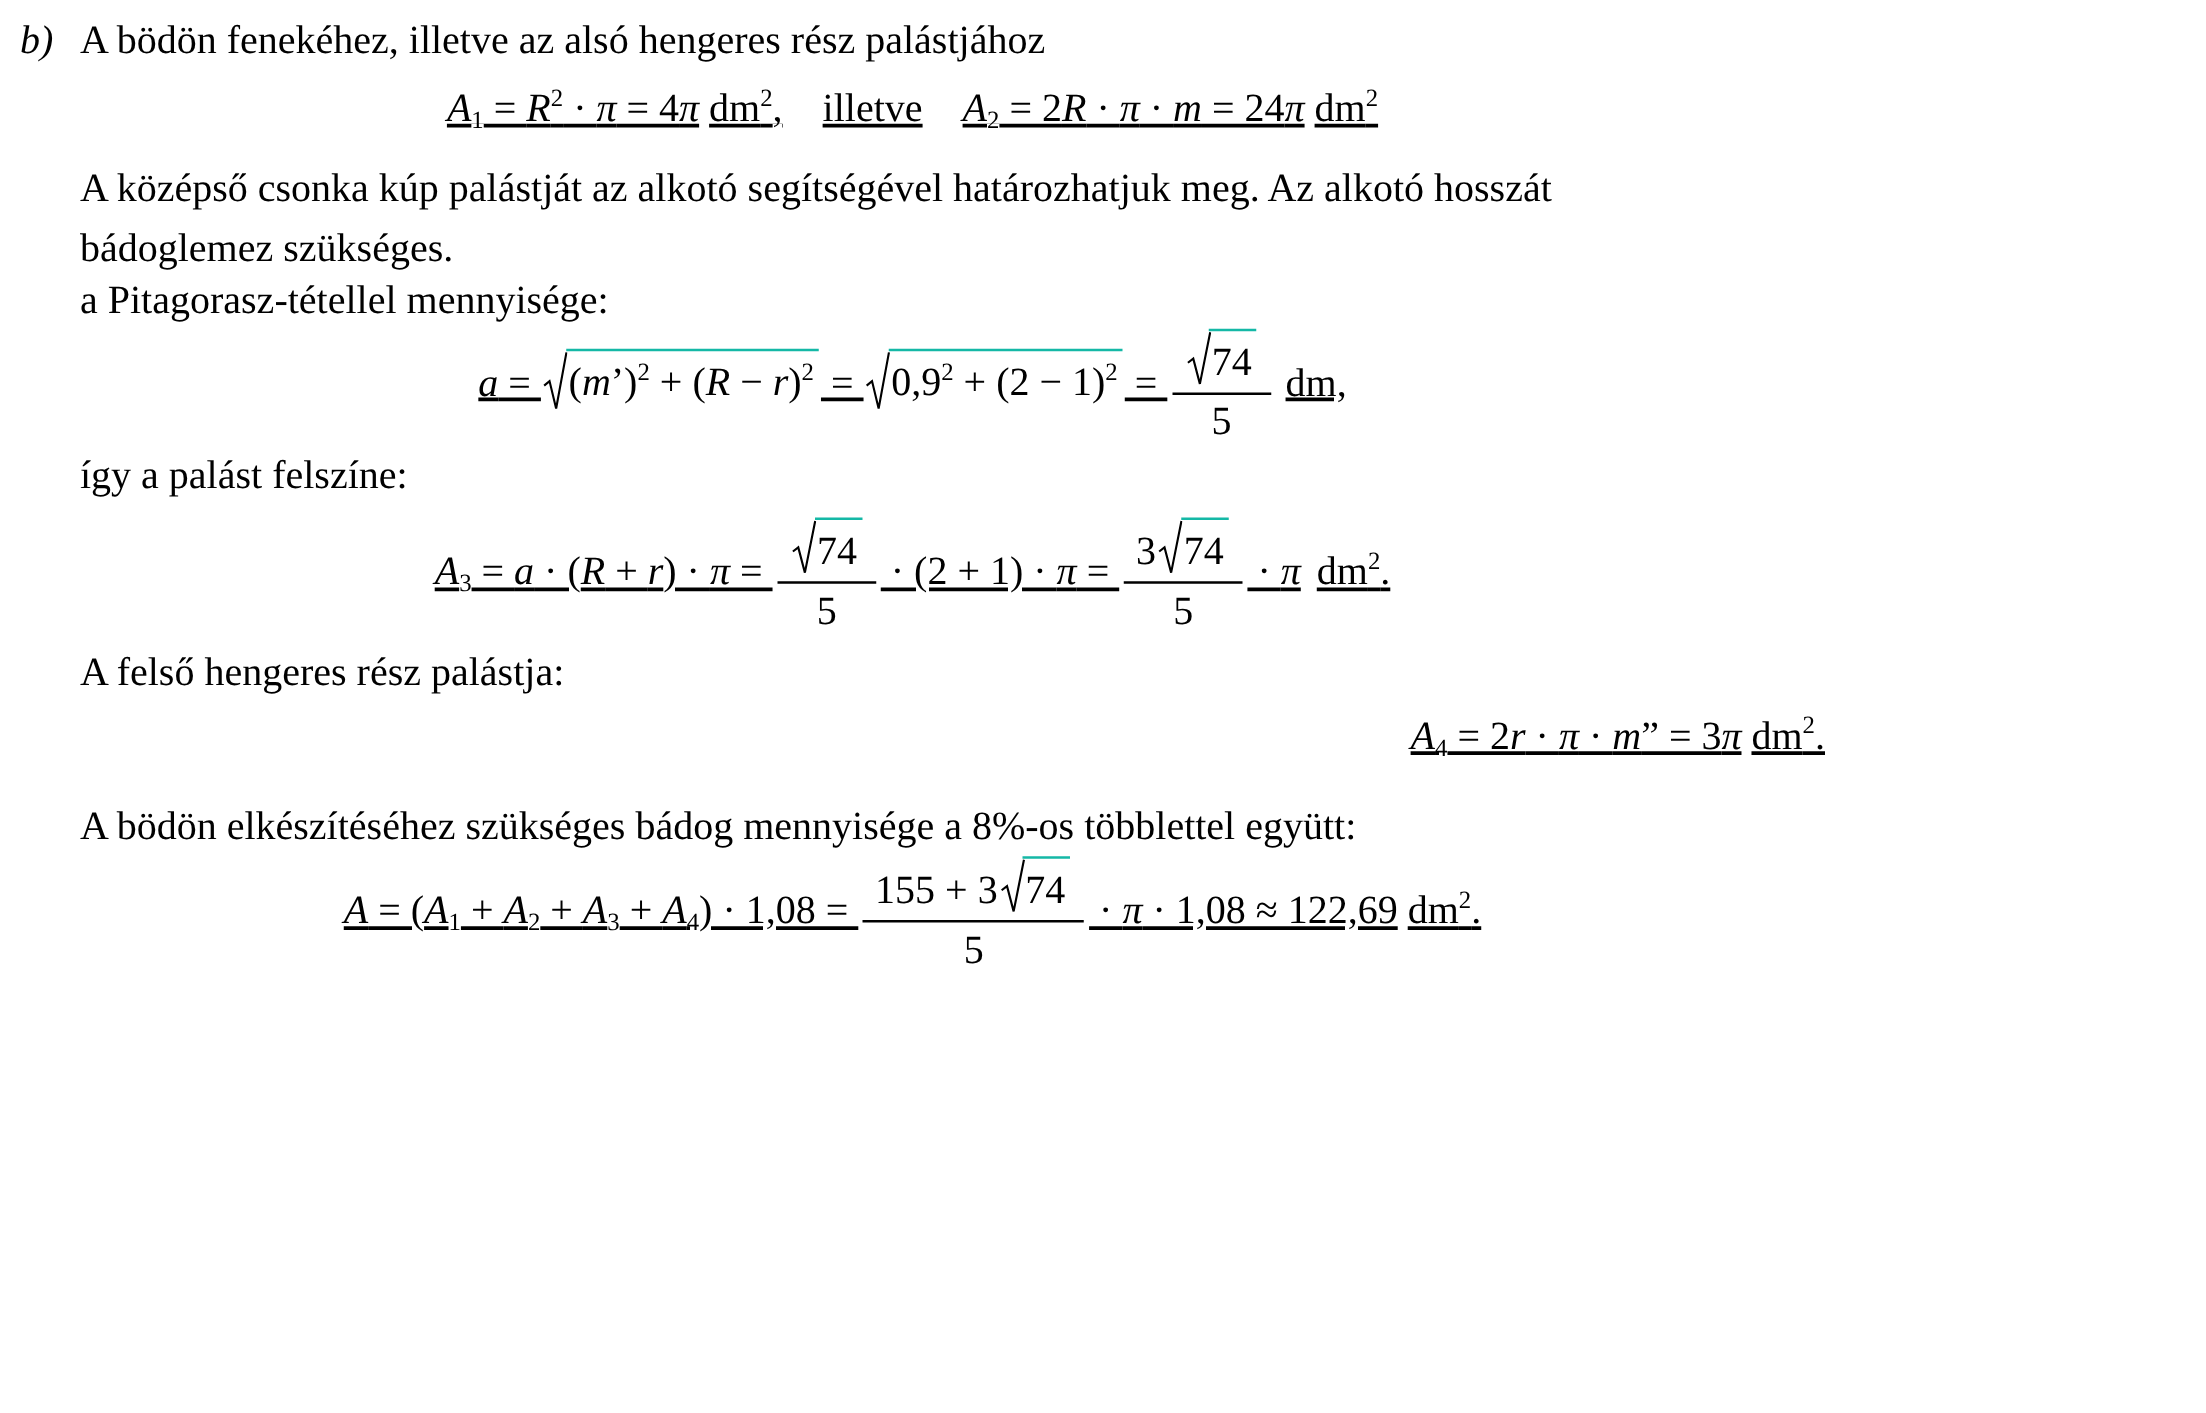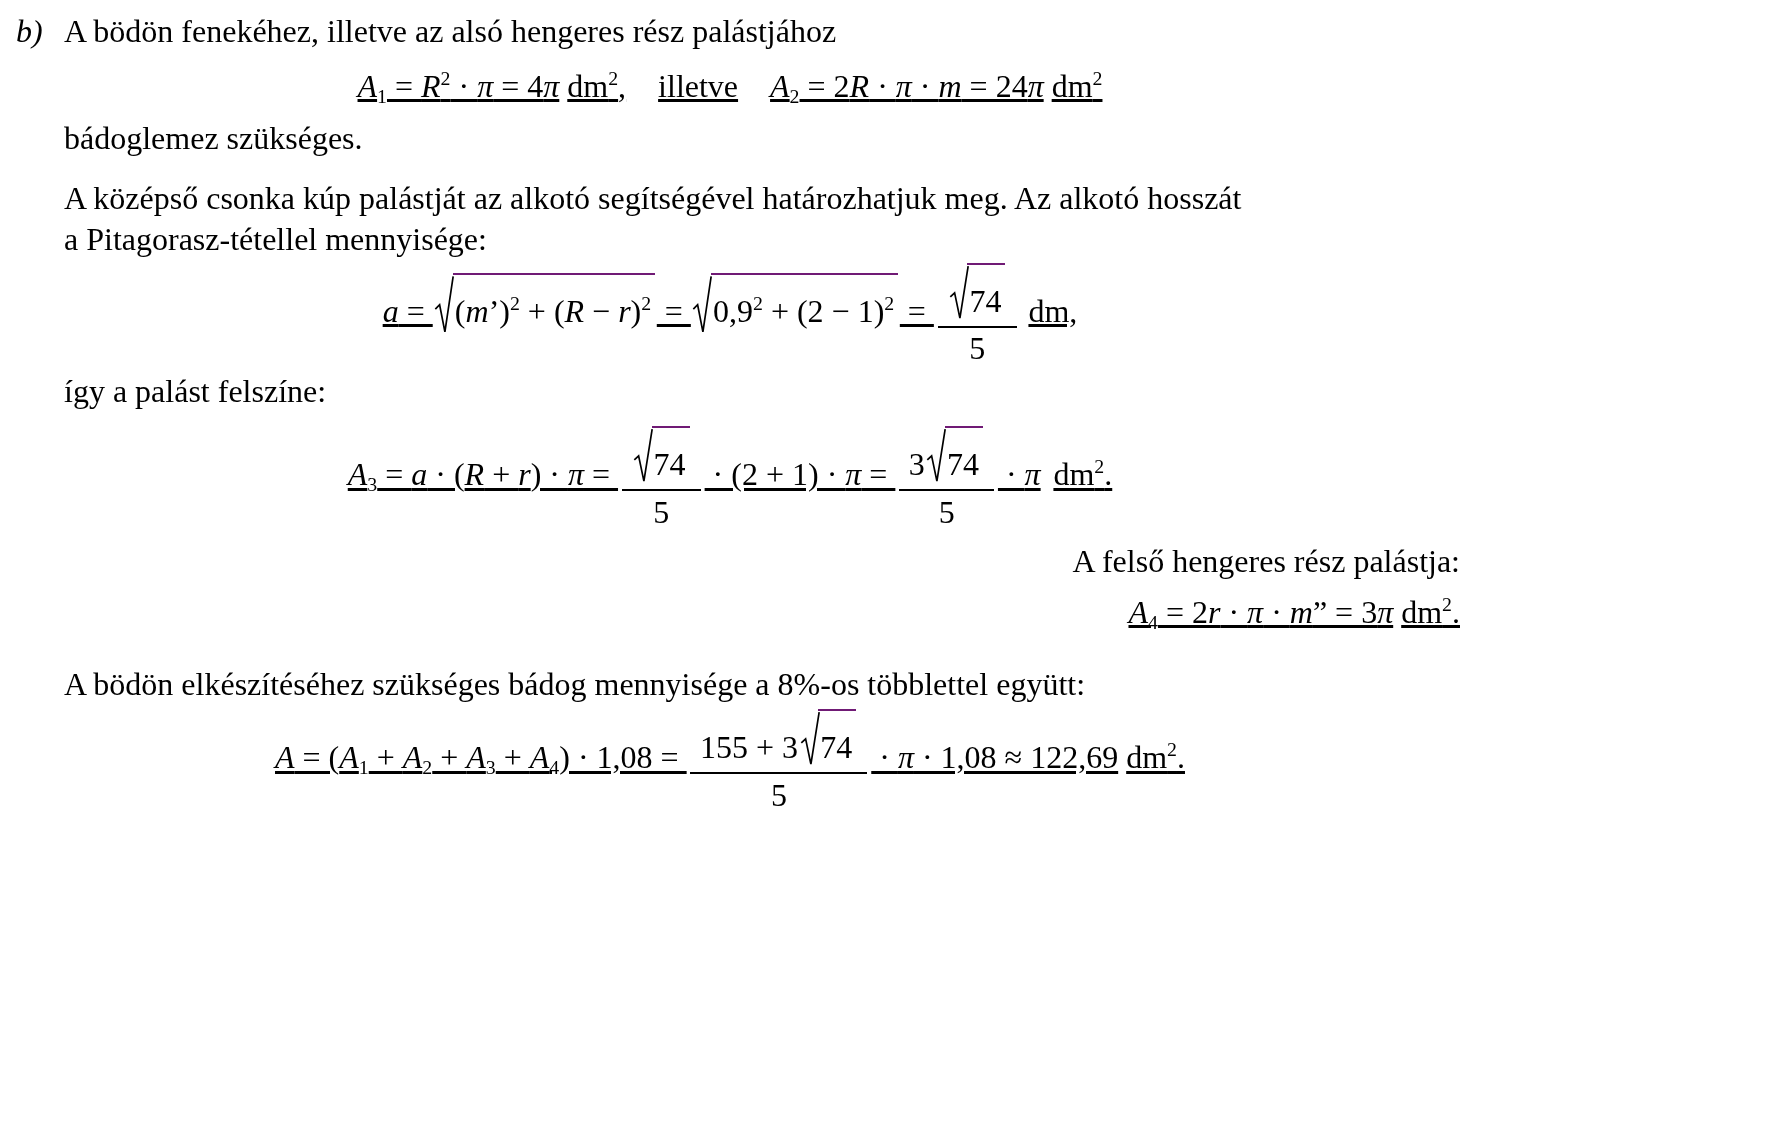--- a/index.html
+++ b/index.html
@@ -42,52 +42,52 @@
     text-align: center;
     margin: 0 0.12em;
   }
   .frac .num { display: block; border-bottom: 2px solid #000; padding: 0 0.3em 0.1em; line-height: 1.25; }
   .frac .den { display: block; padding-top: 0.08em; line-height: 1.15; }
 
   .sqrt { display: inline-block; position: relative; padding-left: 0.58em; margin: 0 0.05em; }
   .sqrt > svg { position: absolute; left: 0; top: 1px; height: calc(100% - 1px); width: 0.62em; }
   .radicand {
     display: inline-block;
-    border-top: 2px solid #701a75;
-    padding: 16px 4px 0 2px;
+    border-top: 2px solid #14b8a6;
+    padding: 4px 4px 0 2px;
     line-height: 1.3;
   }
 
   .mt-eq1 { margin-top: 12px; }
   .mt-p2  { margin-top: 6px; }
   .mt-p3  { margin-top: 18px; }
   .mt-eq2 { margin-top: 2px; }
   .mt-p4  { margin-top: 4px; }
   .mt-eq3 { margin-top: 14px; }
-  .mt-p5  { margin-top: 10px; text-align: right; }
+  .mt-p5  { margin-top: 10px; }
   .mt-eq4 { margin-top: 6px; text-align: right; }
   .mt-p6  { margin-top: 26px; }
   .mt-eq5 { margin-top: 4px; }
 </style>
 </head>
 <body>
 
 <div class="page">
   <div class="content">
 
     <div class="b-row">
       <span class="b-label">b)</span>
       <span>A bödön fenekéhez, illetve az alsó hengeres rész palástjához</span>
     </div>
 
     <div class="eq mt-eq1"><span class="it">A</span><span class="msub"><span class="rm">1</span></span><span class="rm"> = </span><span class="it">R</span><span class="msup"><span class="rm">2</span></span><span class="rm"> · </span><span class="it">π</span><span class="rm"> = 4</span><span class="it">π</span><span class="sp" style="display: inline-block; width: 0.25em;"></span><span class="rm">dm</span><span class="msup"><span class="rm">2</span></span><span class="rm">,</span><span class="sp" style="display: inline-block; width: 1em;"></span><span class="rm">illetve</span><span class="sp" style="display: inline-block; width: 1em;"></span><span class="it">A</span><span class="msub"><span class="rm">2</span></span><span class="rm"> = 2</span><span class="it">R</span><span class="rm"> · </span><span class="it">π</span><span class="rm"> · </span><span class="it">m</span><span class="rm"> = 24</span><span class="it">π</span><span class="sp" style="display: inline-block; width: 0.25em;"></span><span class="rm">dm</span><span class="msup"><span class="rm">2</span></span></div>
 
+    <div class="para mt-p3">A középső csonka kúp palástját az alkotó segítségével határozhatjuk meg. Az alkotó hosszát</div>
+
     <div class="para mt-p2">bádoglemez szükséges.</div>
-
-    <div class="para mt-p3">A középső csonka kúp palástját az alkotó segítségével határozhatjuk meg. Az alkotó hosszát</div>
     <div class="para">a Pitagorasz-tétellel mennyisége:</div>
 
     <div class="eq mt-eq2"><span class="it">a</span><span class="rm"> = </span><span class="sqrt"><svg viewBox="0 0 12 24" preserveAspectRatio="none" aria-hidden="true">
             <path d="M0.8 13.5 L3.4 11.8 L6.6 22.2 L11.6 0.9" fill="none" stroke="#000" stroke-width="1.7" vector-effect="non-scaling-stroke" stroke-linejoin="miter"></path>
           </svg><span class="radicand"><span class="rm">(</span><span class="it">m</span><span class="rm">’)</span><span class="msup"><span class="rm">2</span></span><span class="rm"> + (</span><span class="it">R</span><span class="rm"> − </span><span class="it">r</span><span class="rm">)</span><span class="msup"><span class="rm">2</span></span></span></span><span class="rm"> = </span><span class="sqrt"><svg viewBox="0 0 12 24" preserveAspectRatio="none" aria-hidden="true">
             <path d="M0.8 13.5 L3.4 11.8 L6.6 22.2 L11.6 0.9" fill="none" stroke="#000" stroke-width="1.7" vector-effect="non-scaling-stroke" stroke-linejoin="miter"></path>
           </svg><span class="radicand"><span class="rm">0,9</span><span class="msup"><span class="rm">2</span></span><span class="rm"> + (2 − 1)</span><span class="msup"><span class="rm">2</span></span></span></span><span class="rm"> = </span><span class="frac"><span class="num"><span class="sqrt"><svg viewBox="0 0 12 24" preserveAspectRatio="none" aria-hidden="true">
                 <path d="M0.8 13.5 L3.4 11.8 L6.6 22.2 L11.6 0.9" fill="none" stroke="#000" stroke-width="1.7" vector-effect="non-scaling-stroke" stroke-linejoin="miter"></path>
               </svg><span class="radicand"><span class="rm">74</span></span></span></span><span class="den"><span class="rm">5</span></span></span><span class="sp" style="display: inline-block; width: 0.25em;"></span><span class="rm">dm,</span></div>
 

